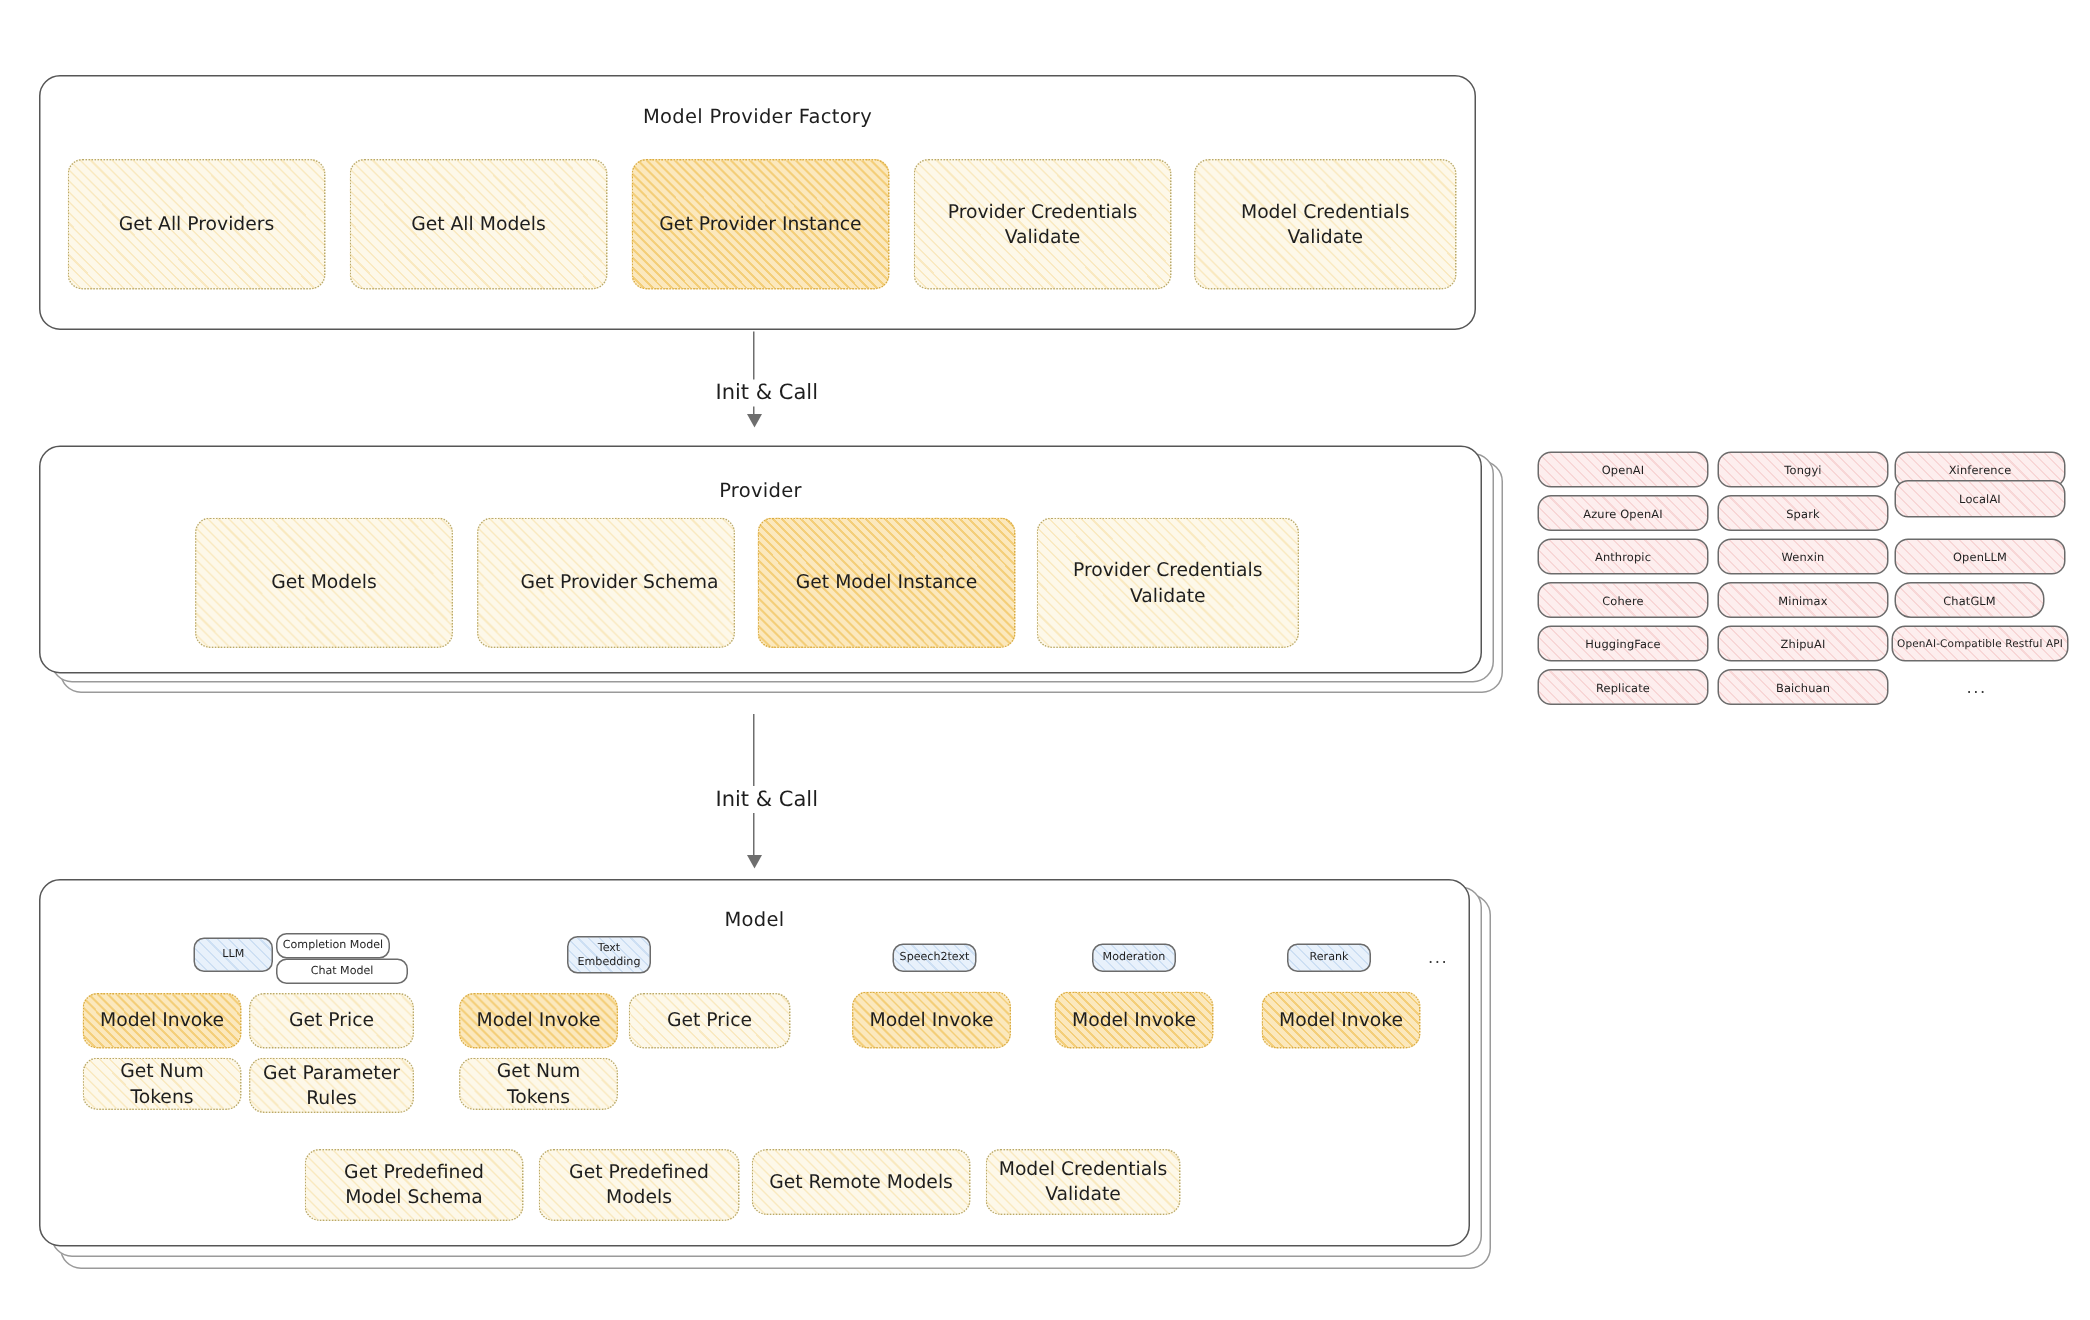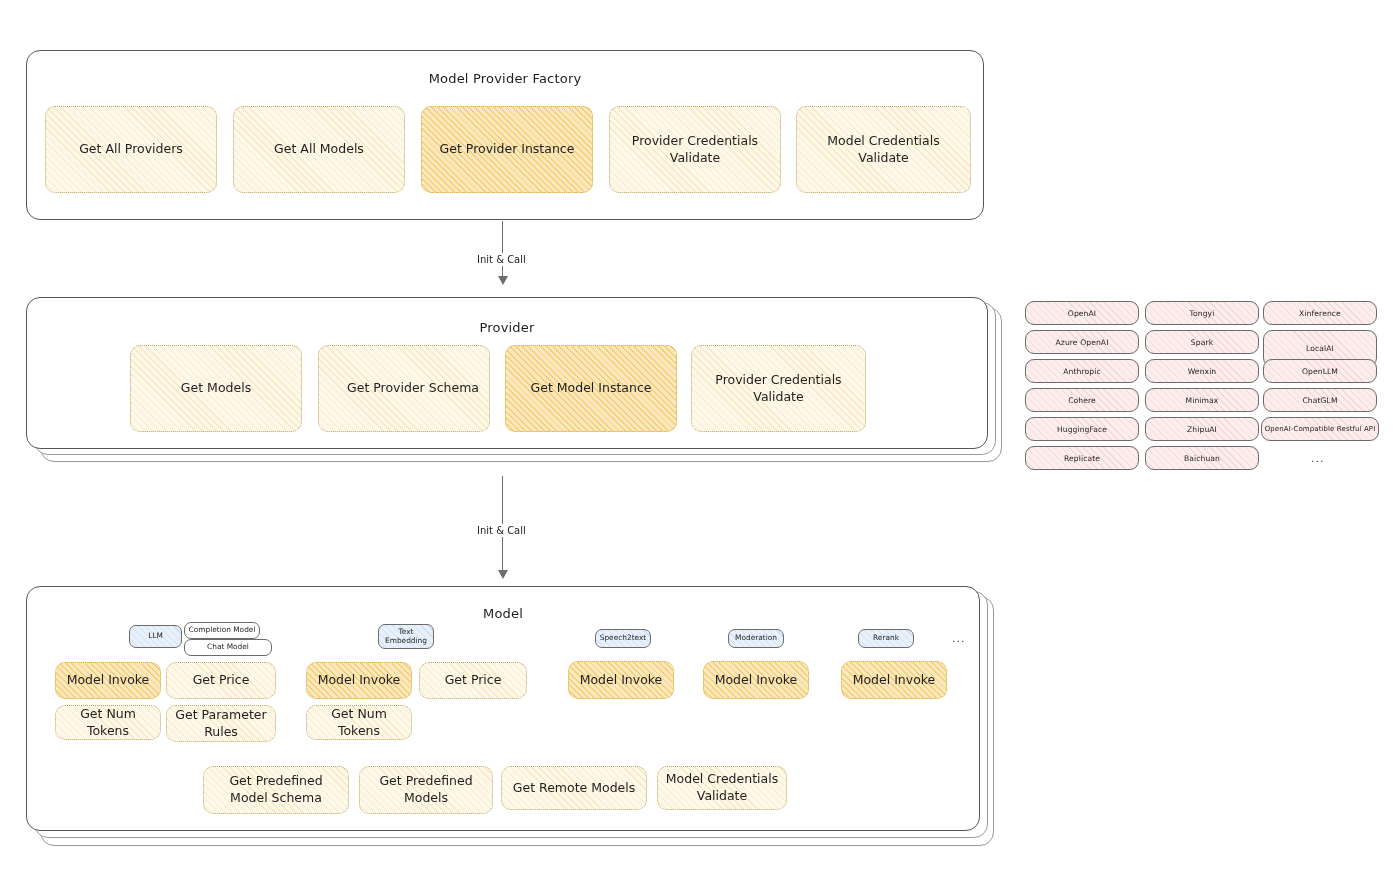--- a/index.html
+++ b/index.html
@@ -134,21 +134,21 @@
   }
   .arrow-head{
     position:absolute;
     width:0;height:0;
     border-left:5px solid transparent;
     border-right:5px solid transparent;
     border-top:9px solid #6e6e6e;
   }
   .arrow-label{
     position:absolute;
-    font-size:10px;
+    font-size:14px;
     color:#1e1e1e;
     background:#fff;
     padding:1px 3px;
     white-space:nowrap;
   }
   .ellipsis{
     position:absolute;
     font-size:11px;
     color:#3b3b3b;
     letter-spacing:1px;
@@ -192,23 +192,23 @@
   <div class="chip" style="left:1025px;top:446px;width:114px;height:24px;">Replicate</div>
 
   <div class="chip" style="left:1145px;top:301px;width:114px;height:24px;">Tongyi</div>
   <div class="chip" style="left:1145px;top:330px;width:114px;height:24px;">Spark</div>
   <div class="chip" style="left:1145px;top:359px;width:114px;height:24px;">Wenxin</div>
   <div class="chip" style="left:1145px;top:388px;width:114px;height:24px;">Minimax</div>
   <div class="chip" style="left:1145px;top:417px;width:114px;height:24px;">ZhipuAI</div>
   <div class="chip" style="left:1145px;top:446px;width:114px;height:24px;">Baichuan</div>
 
   <div class="chip" style="left:1263px;top:301px;width:114px;height:24px;">Xinference</div>
-  <div class="chip" style="left:1263px;top:330px;width:114px;height:37px;">LocalAI</div>
+  <div class="chip" style="left:1263px;top:320px;width:114px;height:25px;">LocalAI</div>
   <div class="chip" style="left:1263px;top:359px;width:114px;height:24px;">OpenLLM</div>
-  <div class="chip" style="left:1263px;top:388px;width:114px;height:24px;">ChatGLM</div>
+  <div class="chip" style="left:1263px;top:388px;width:100px;height:24px;border-radius:11px;">ChatGLM</div>
   <div class="chip tiny" style="left:1261px;top:417px;width:118px;height:24px;">OpenAI-Compatible Restful API</div>
   <div class="ellipsis" style="left:1311px;top:452px;">...</div>
 
   <div class="arrow-line" style="left:502px;top:476px;height:100px;"></div>
   <div class="arrow-head" style="left:498px;top:570px;"></div>
   <div class="arrow-label" style="left:474px;top:524px;">Init &amp; Call</div>
 
   <div class="stack-layer" style="left:40px;top:596px;width:954px;height:250px;"></div>
   <div class="stack-layer" style="left:34px;top:591px;width:954px;height:247px;"></div>
   <div class="sketch-outer" style="left:26px;top:586px;width:954px;height:245px;">

